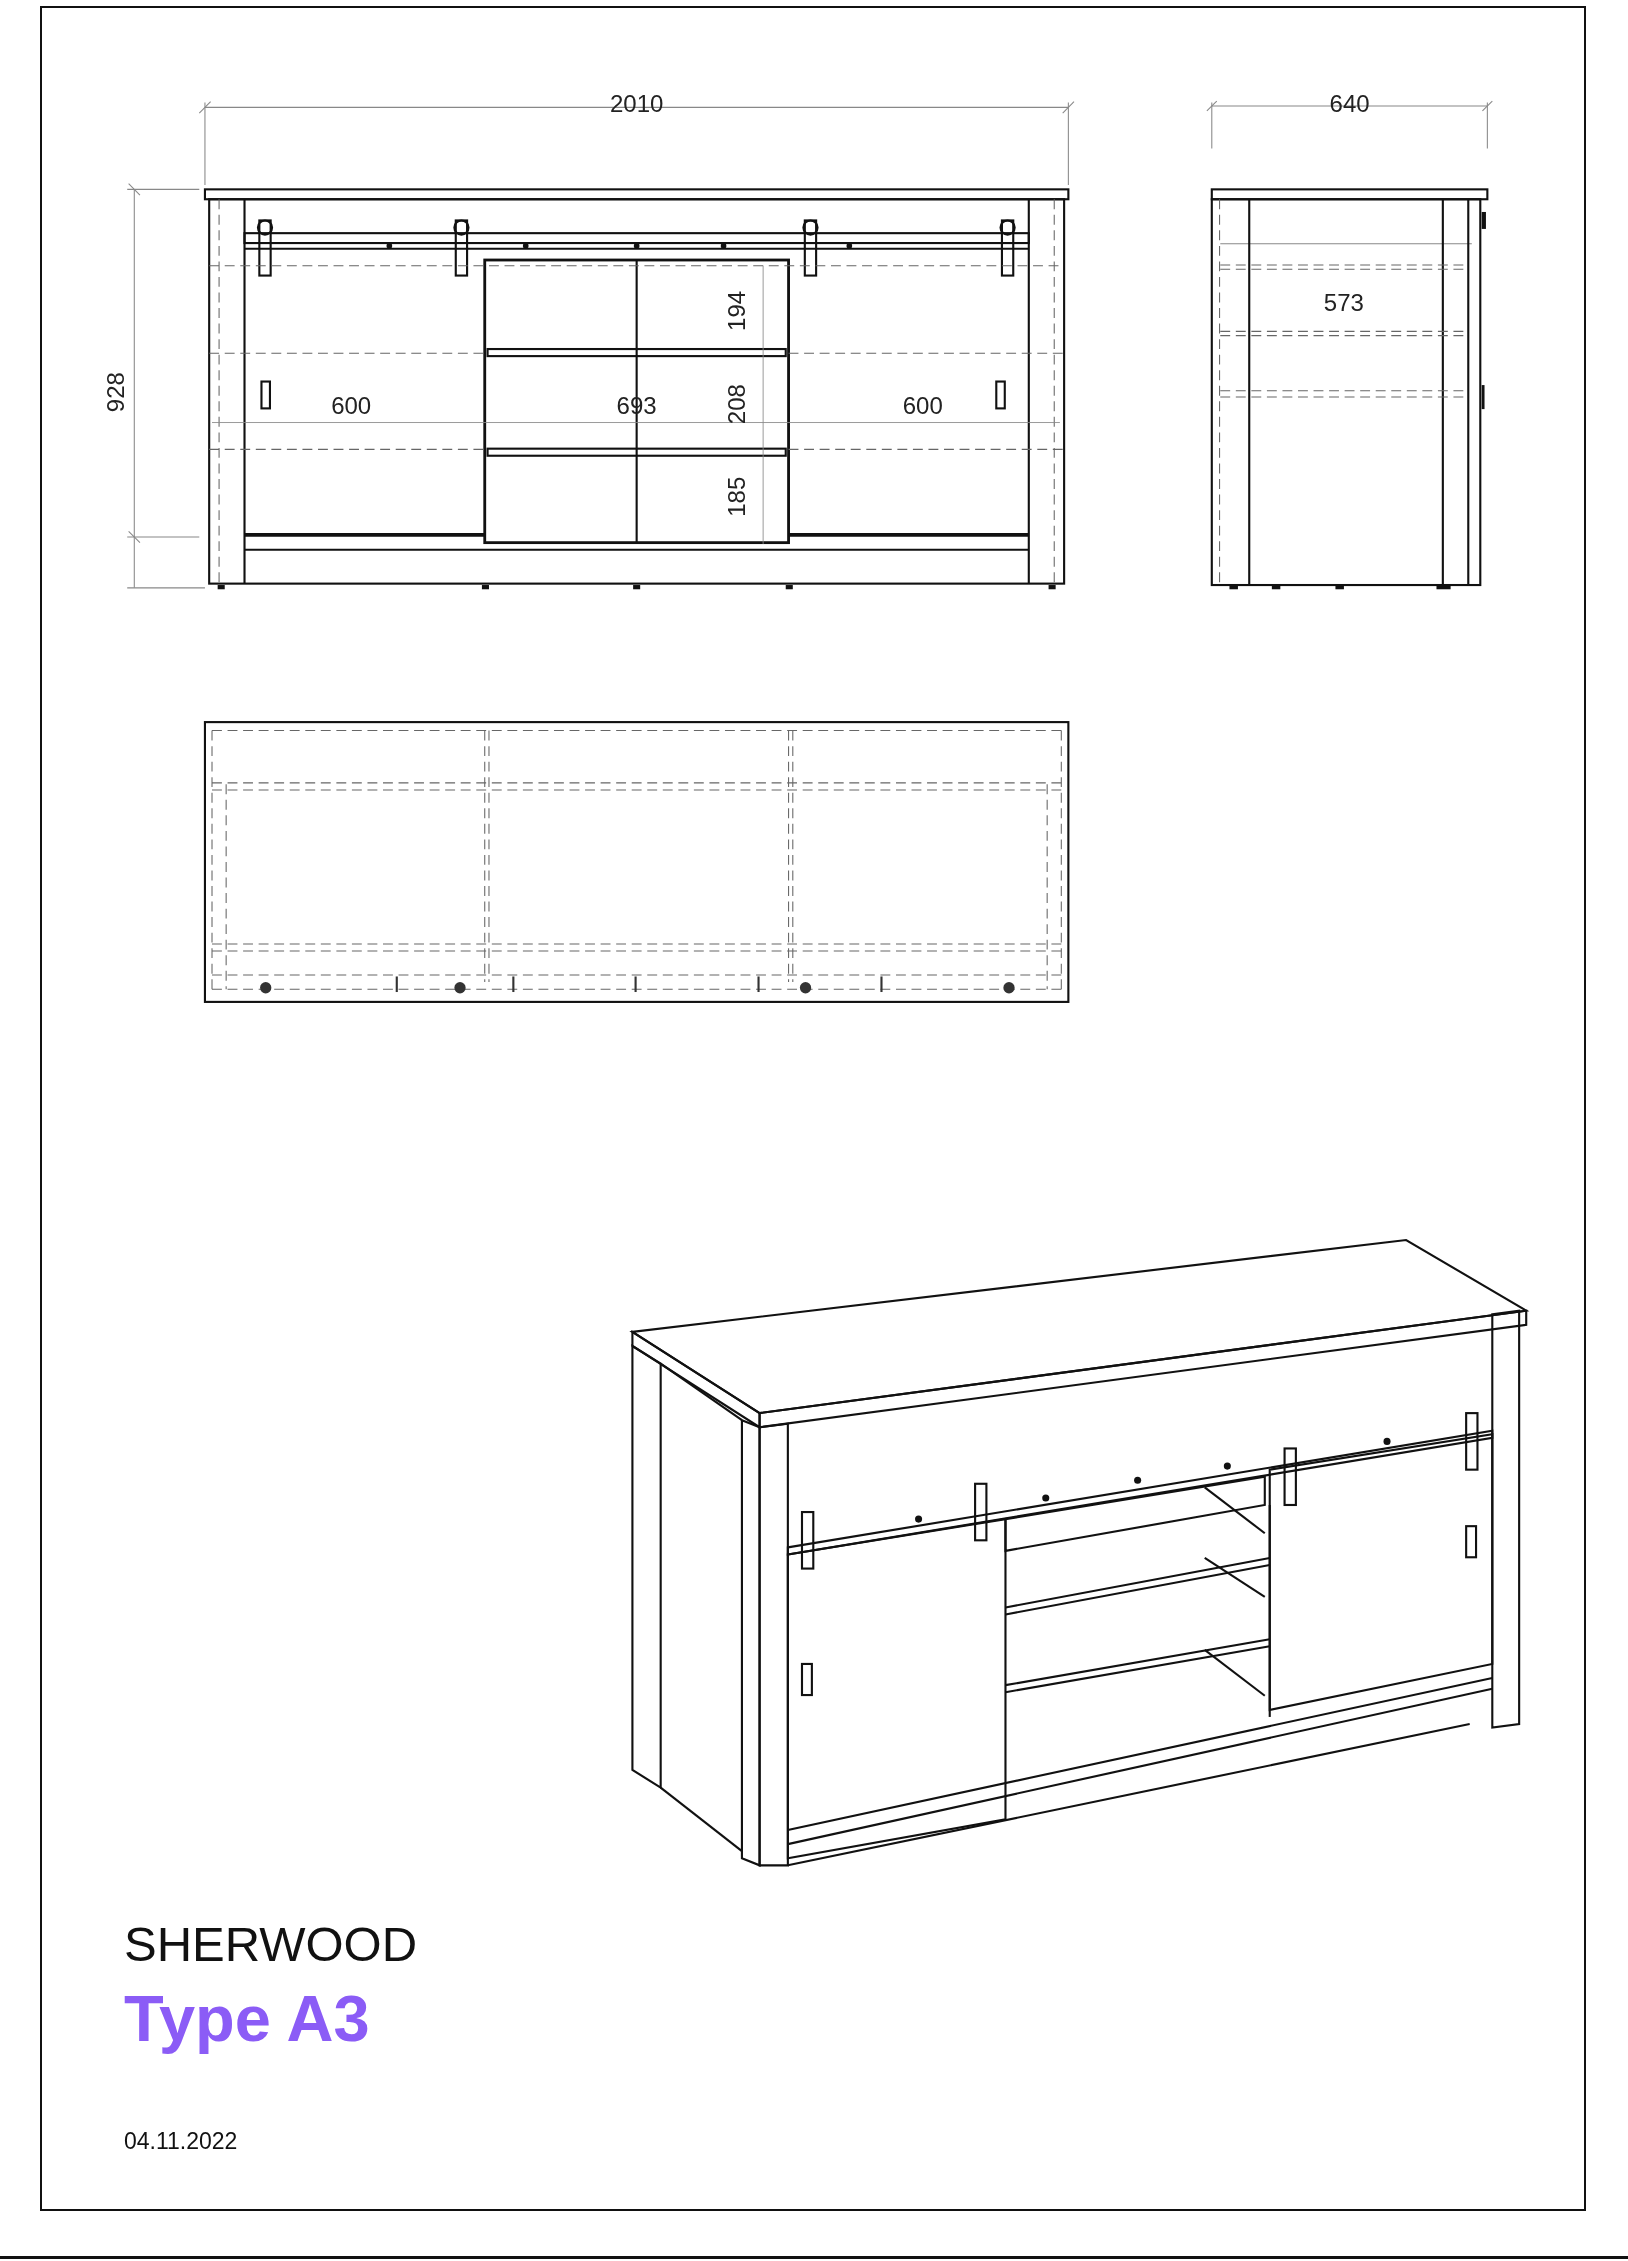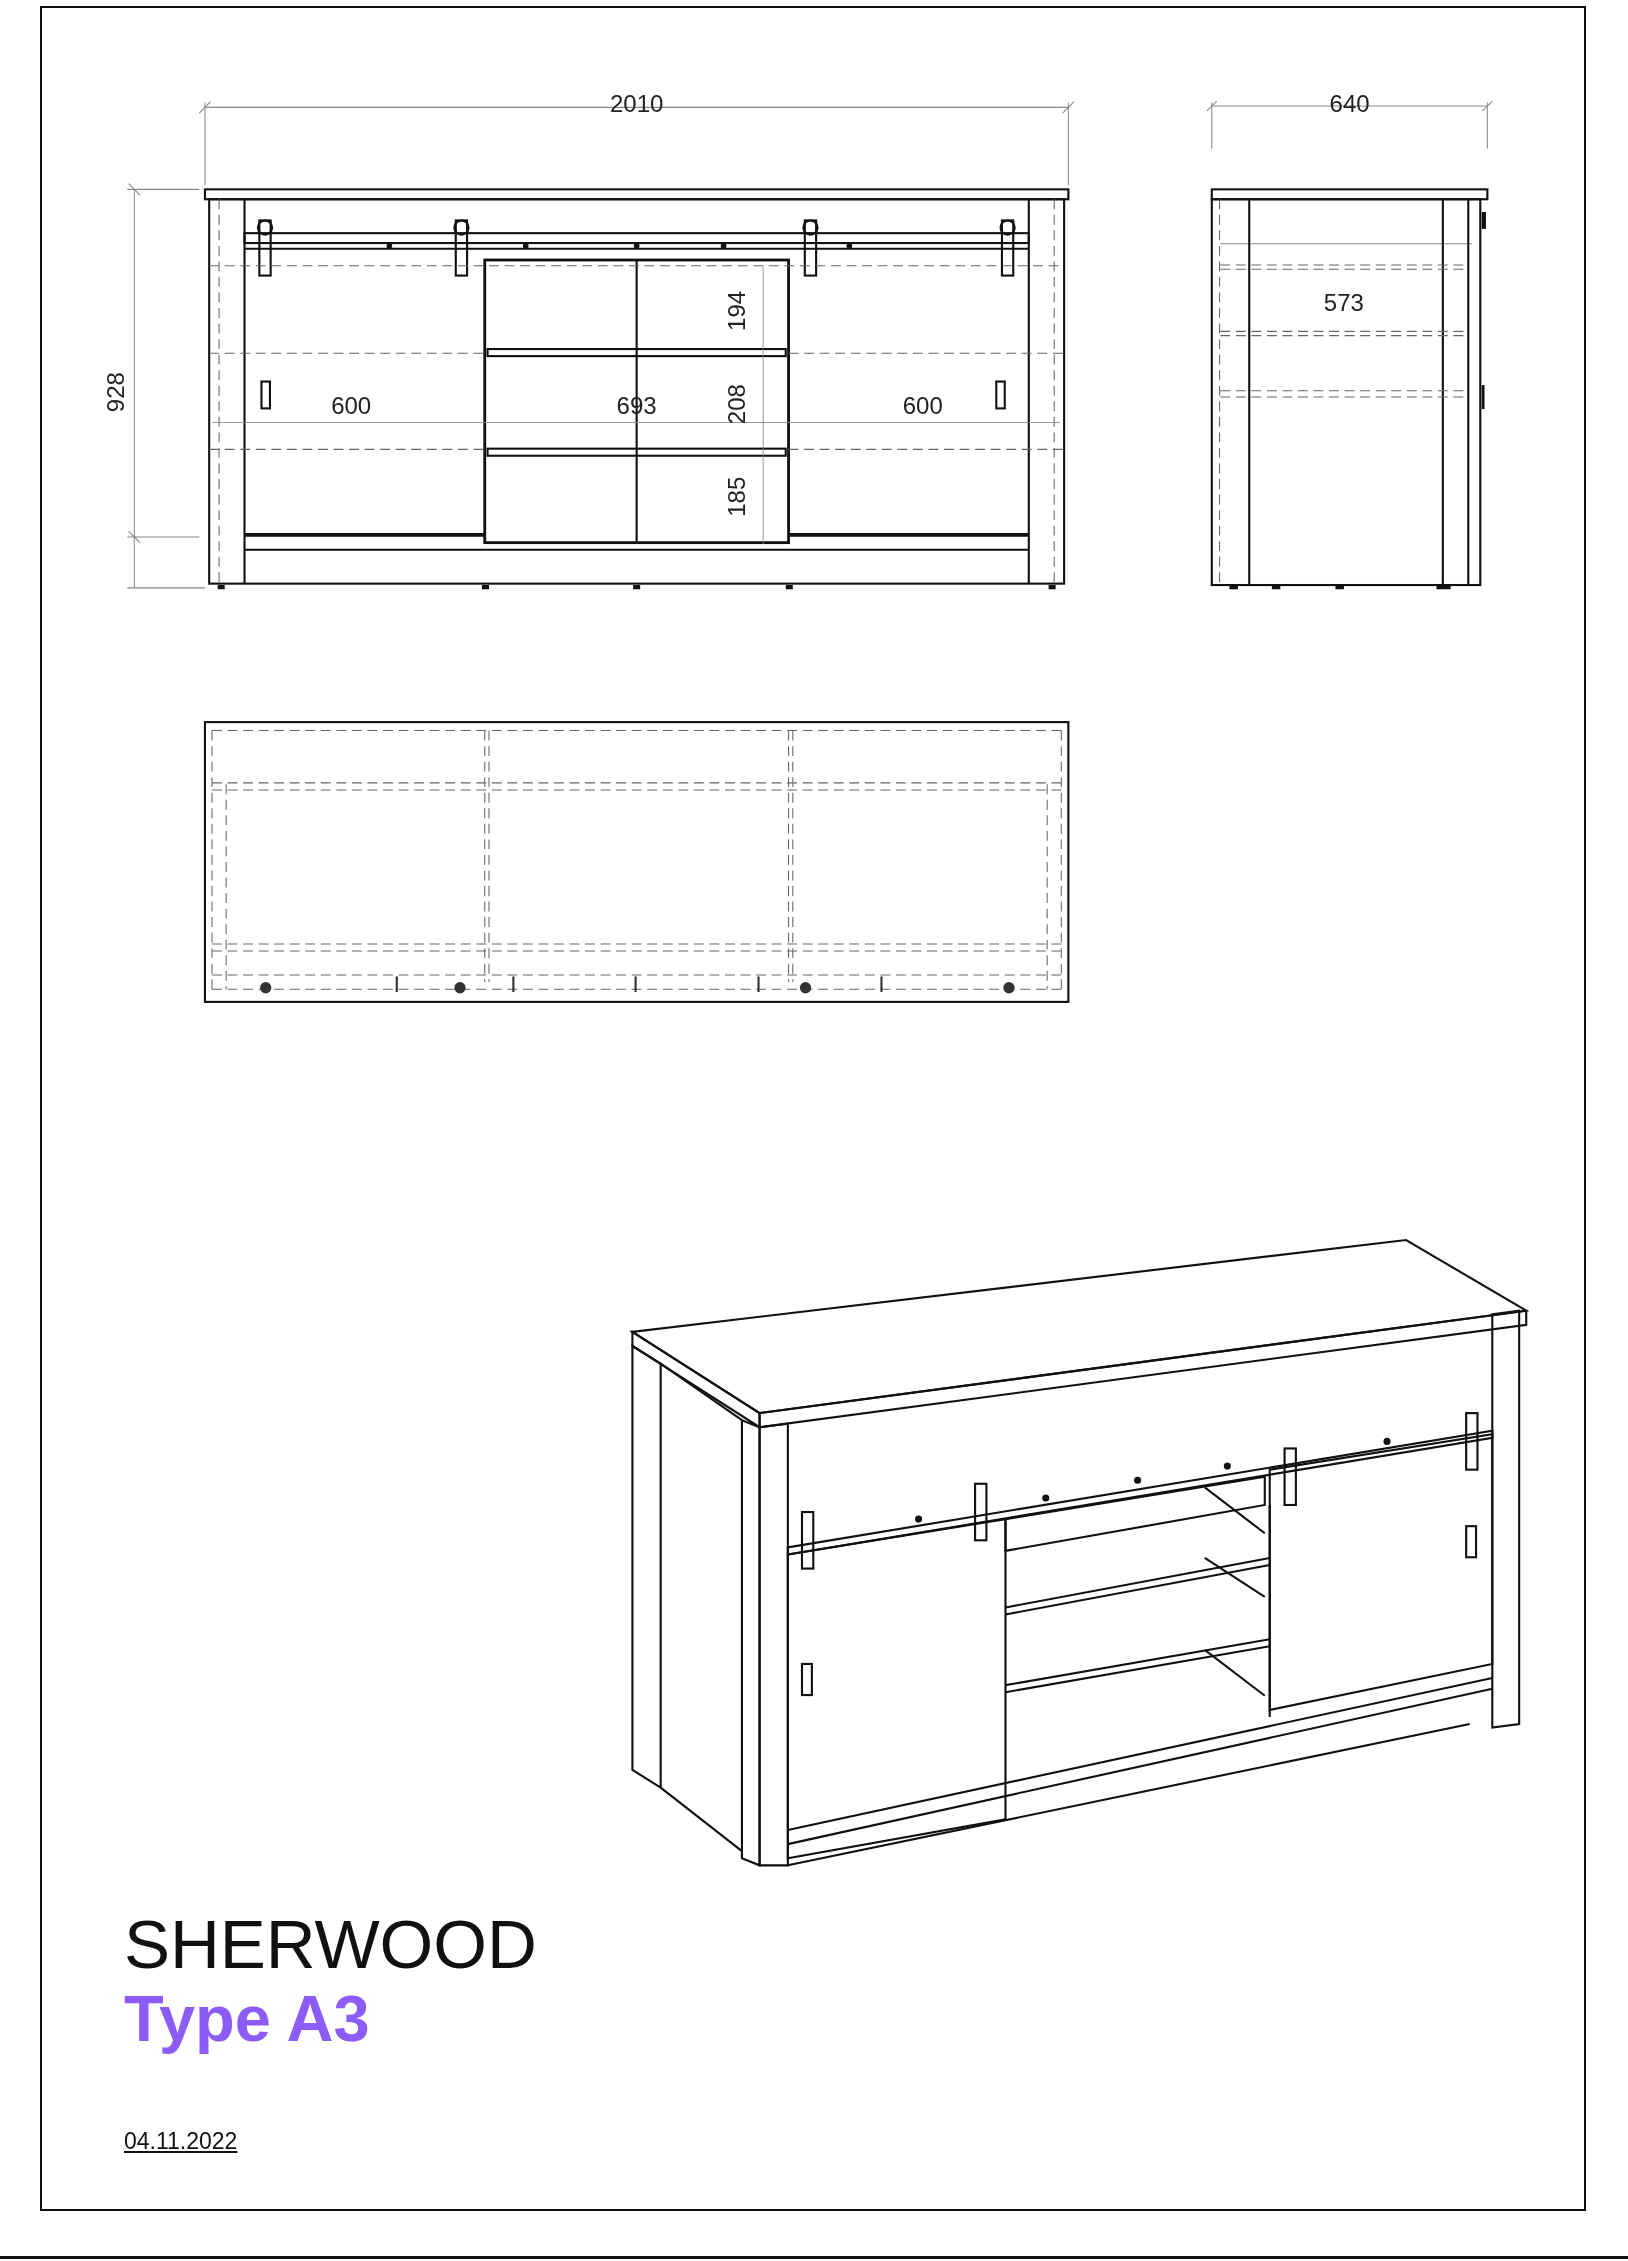--- a/index.html
+++ b/index.html
@@ -3,24 +3,24 @@
 <meta charset="utf-8">
 <style>
   html, body { margin: 0; padding: 0; background: #ffffff; }
   body { width: 1628px; height: 2261px; position: relative; overflow: hidden;
          font-family: "Liberation Sans", sans-serif; color: #1a1a1a; }
   .frame { position: absolute; left: 40px; top: 6.4px; width: 1546px; height: 2205px;
            border: 2.1px solid #111; box-sizing: border-box; }
   .bottom-rule { position: absolute; left: 0; top: 2256px; width: 1628px; height: 2.8px; background: #111; }
   svg.drawing { position: absolute; left: 0; top: 0; }
   .dim { font-family: "Liberation Sans", sans-serif; font-size: 34px; fill: #222; }
-  .title { position: absolute; left: 124px; top: 1908px; font-size: 69px; line-height: 73px;
+  .title { position: absolute; left: 124px; top: 1908px; font-size: 49px; line-height: 73px;
            font-weight: normal; color: #111; margin: 0; }
   .subtitle { position: absolute; left: 124px; top: 1982px; font-size: 65px; line-height: 73px; color: #8b5cf6; margin: 0; }
-  .date { position: absolute; left: 124px; top: 2128px; font-size: 23px; color: #111; text-decoration: underline; }
+  .date { position: absolute; left: 124px; top: 2128px; font-size: 23px; color: #111; }
 </style>
 </head>
 <body>
 
 <div class="frame"></div>
 <div class="bottom-rule"></div>
 
 <svg class="drawing" width="1628" height="2261" viewBox="0 0 2304 3200">
   <g fill="none" stroke="#111">
 

